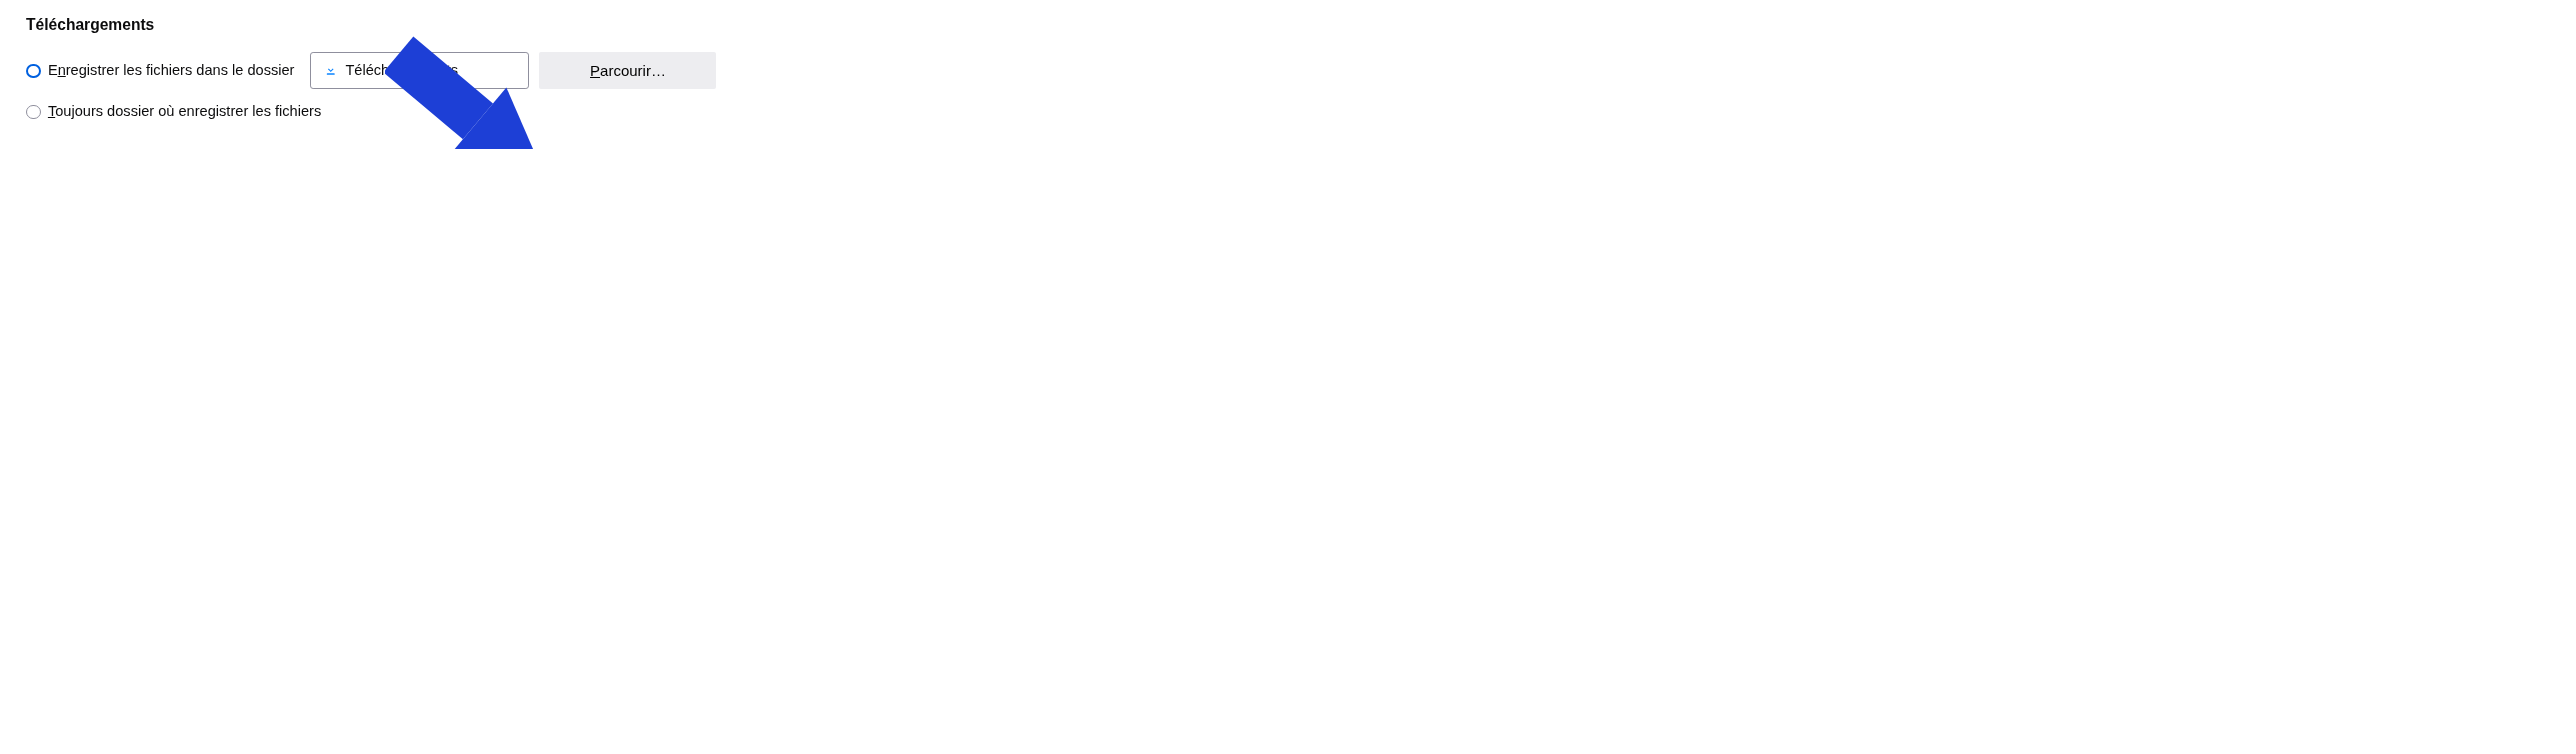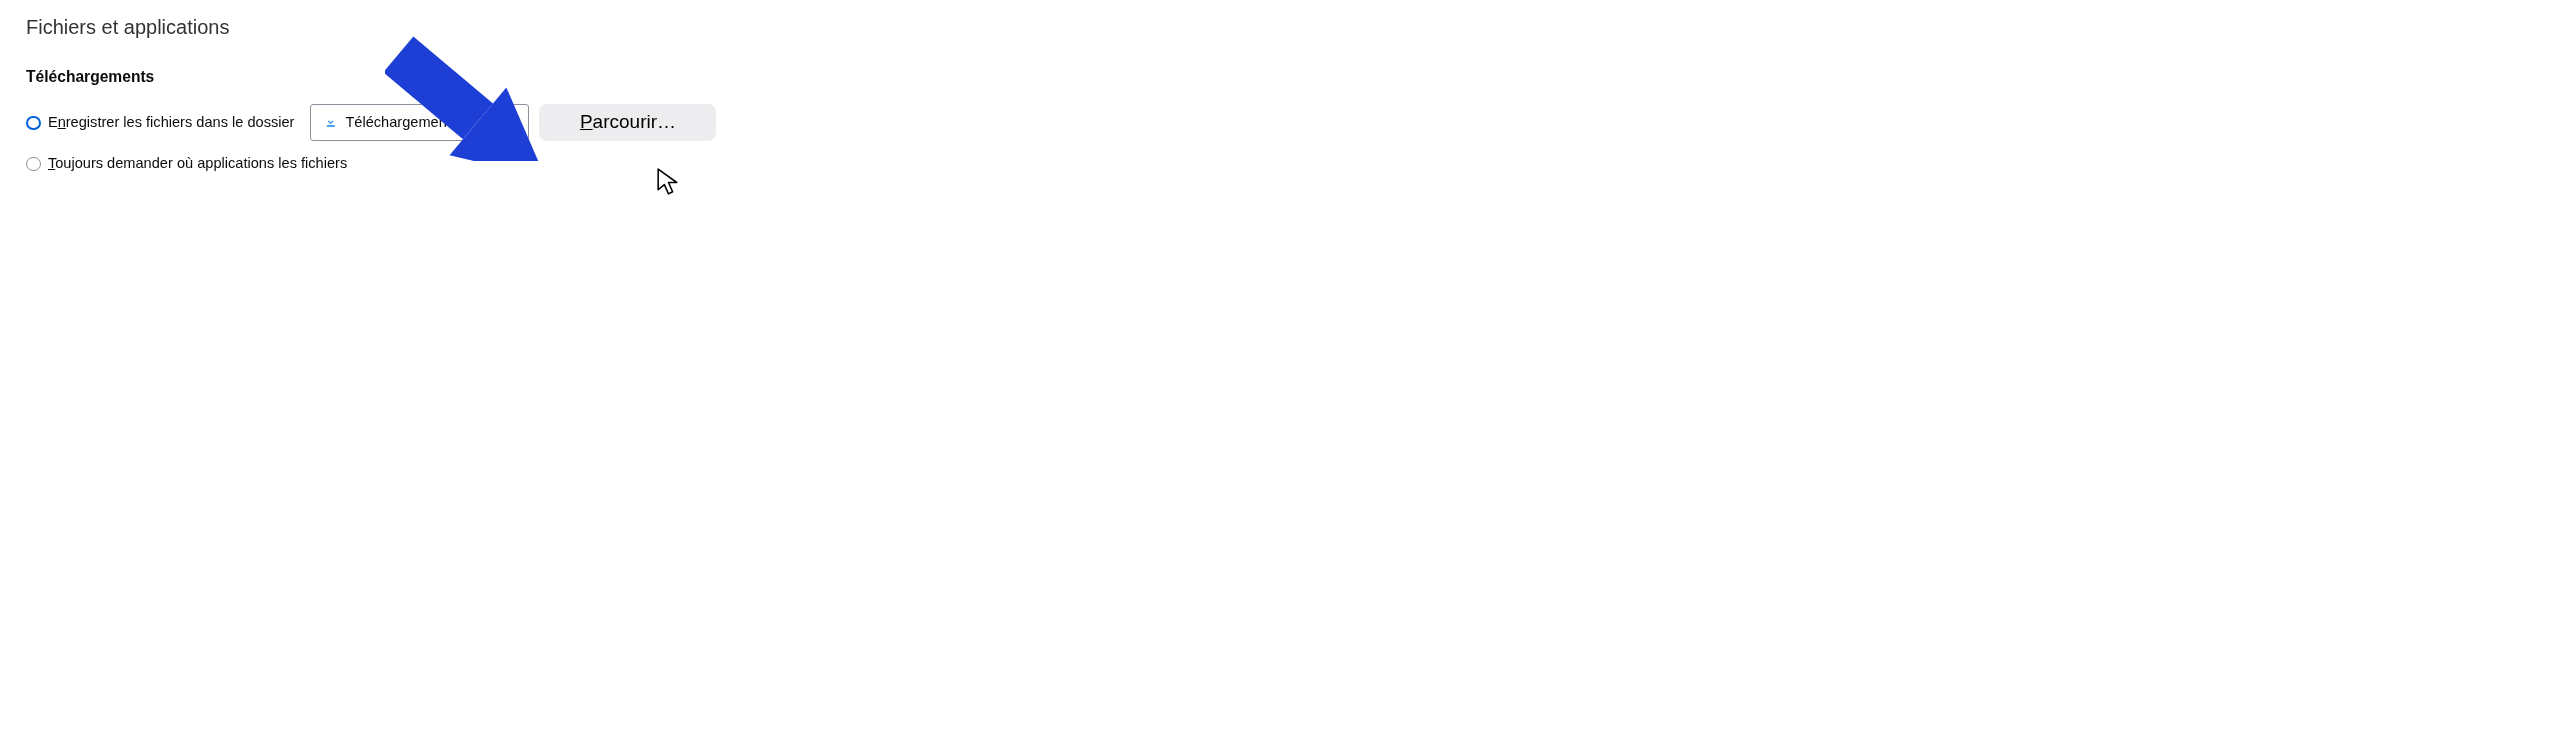--- a/index.html
+++ b/index.html
@@ -85,25 +85,25 @@
   }
   .folder-box .folder-text {
     font-size: 14.6px;
   }
   .browse-btn {
     display: inline-flex;
     align-items: center;
     justify-content: center;
     background: #ededf0;
     border: none;
-    border-radius: 8px;
+    border-radius: 2px;
     height: 37px;
     min-width: 177px;
     padding: 0 25px;
-    font-size: 19px;
+    font-size: 15px;
     cursor: default;
   }
   .browse-btn .accesskey {
     text-decoration: underline;
   }
   .annotation-arrow {
     position: absolute;
     pointer-events: none;
   }
   .cursor-icon {
@@ -112,21 +112,20 @@
   }
   .container {
     position: relative;
   }
 </style>
 </head>
 <body>
 
 <div class="container">
 
-  <h1 class="section-title">Fichiers et applications</h1>
 
   <h2 class="subsection-title">Téléchargements</h2>
 
   <div class="option-row">
     <label class="radio-wrap">
       <span class="radio selected"></span>
       <span class="radio-label"><span>E</span><span class="accesskey">n</span><span>registrer les fichiers dans le dossier</span></span>
     </label>
 
     <div class="folder-box">
@@ -140,21 +139,21 @@
     </div>
 
     <button class="browse-btn">
       <span><span class="accesskey">P</span><span>arcourir…</span></span>
     </button>
   </div>
 
   <div class="option-row">
     <label class="radio-wrap">
       <span class="radio"></span>
-      <span class="radio-label"><span class="accesskey">T</span><span>oujours demander où applications les fichiers</span></span>
+      <span class="radio-label"><span class="accesskey">T</span><span>oujours dossier où enregistrer les fichiers</span></span>
     </label>
   </div>
 
   <svg class="annotation-arrow" style="left:359px; top:-10.4px;" width="281" height="156" viewBox="0 0 540 300">
     <g fill="#1d3fd6">
       <polygon points="60,60 130,0 220,110 330,20 520,250 260,255 340,170 150,210 60,60" transform="translate(0,0)" style="display:none"></polygon>
 
       <path d="M 80 40 
                L 180 10 
                L 190 80 

